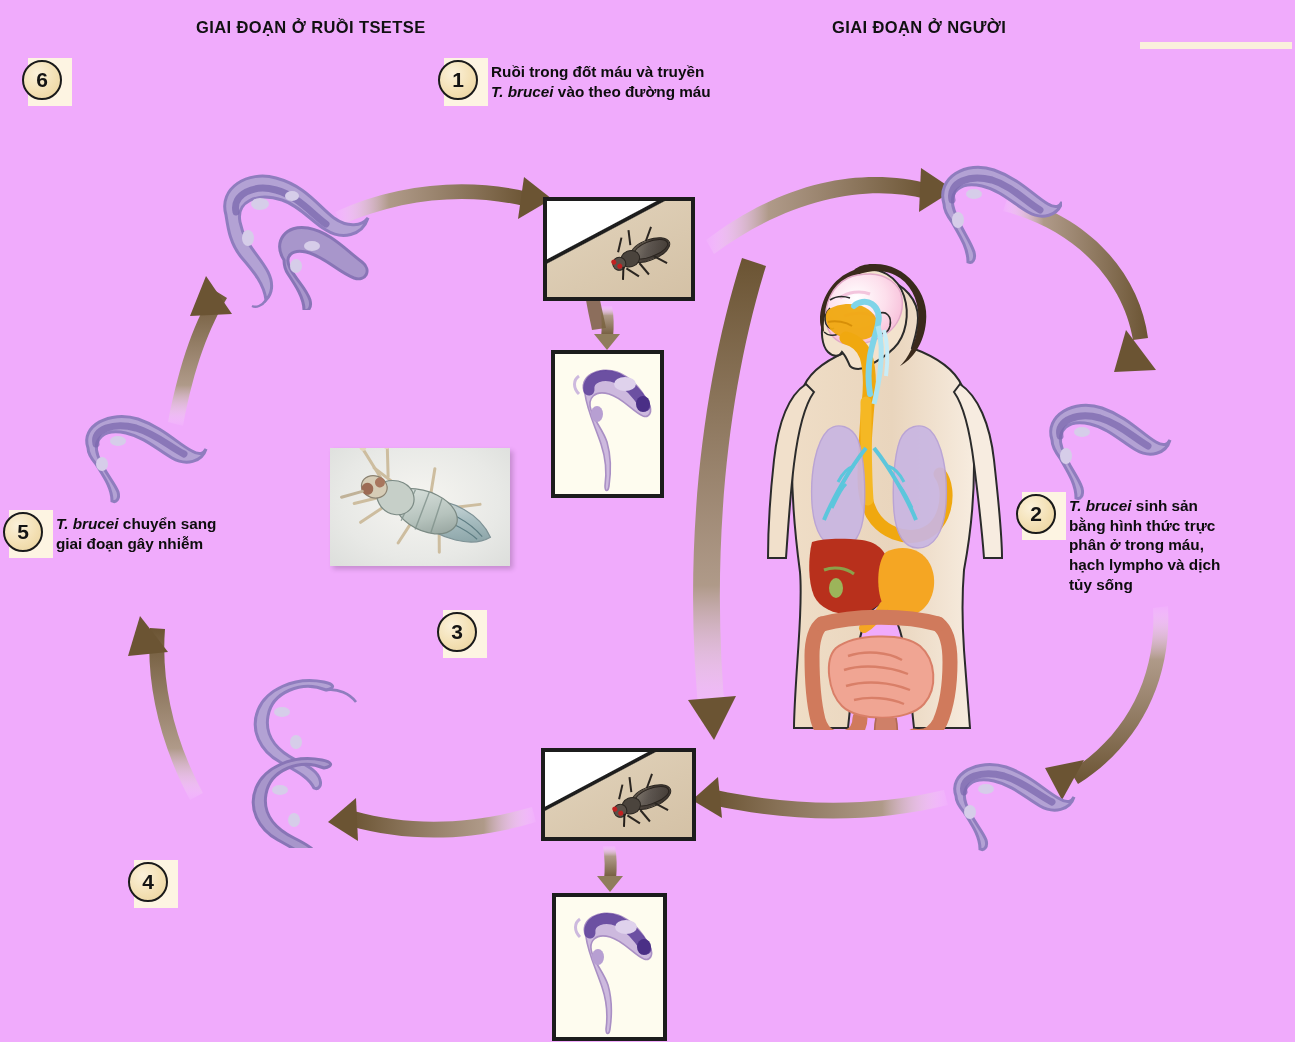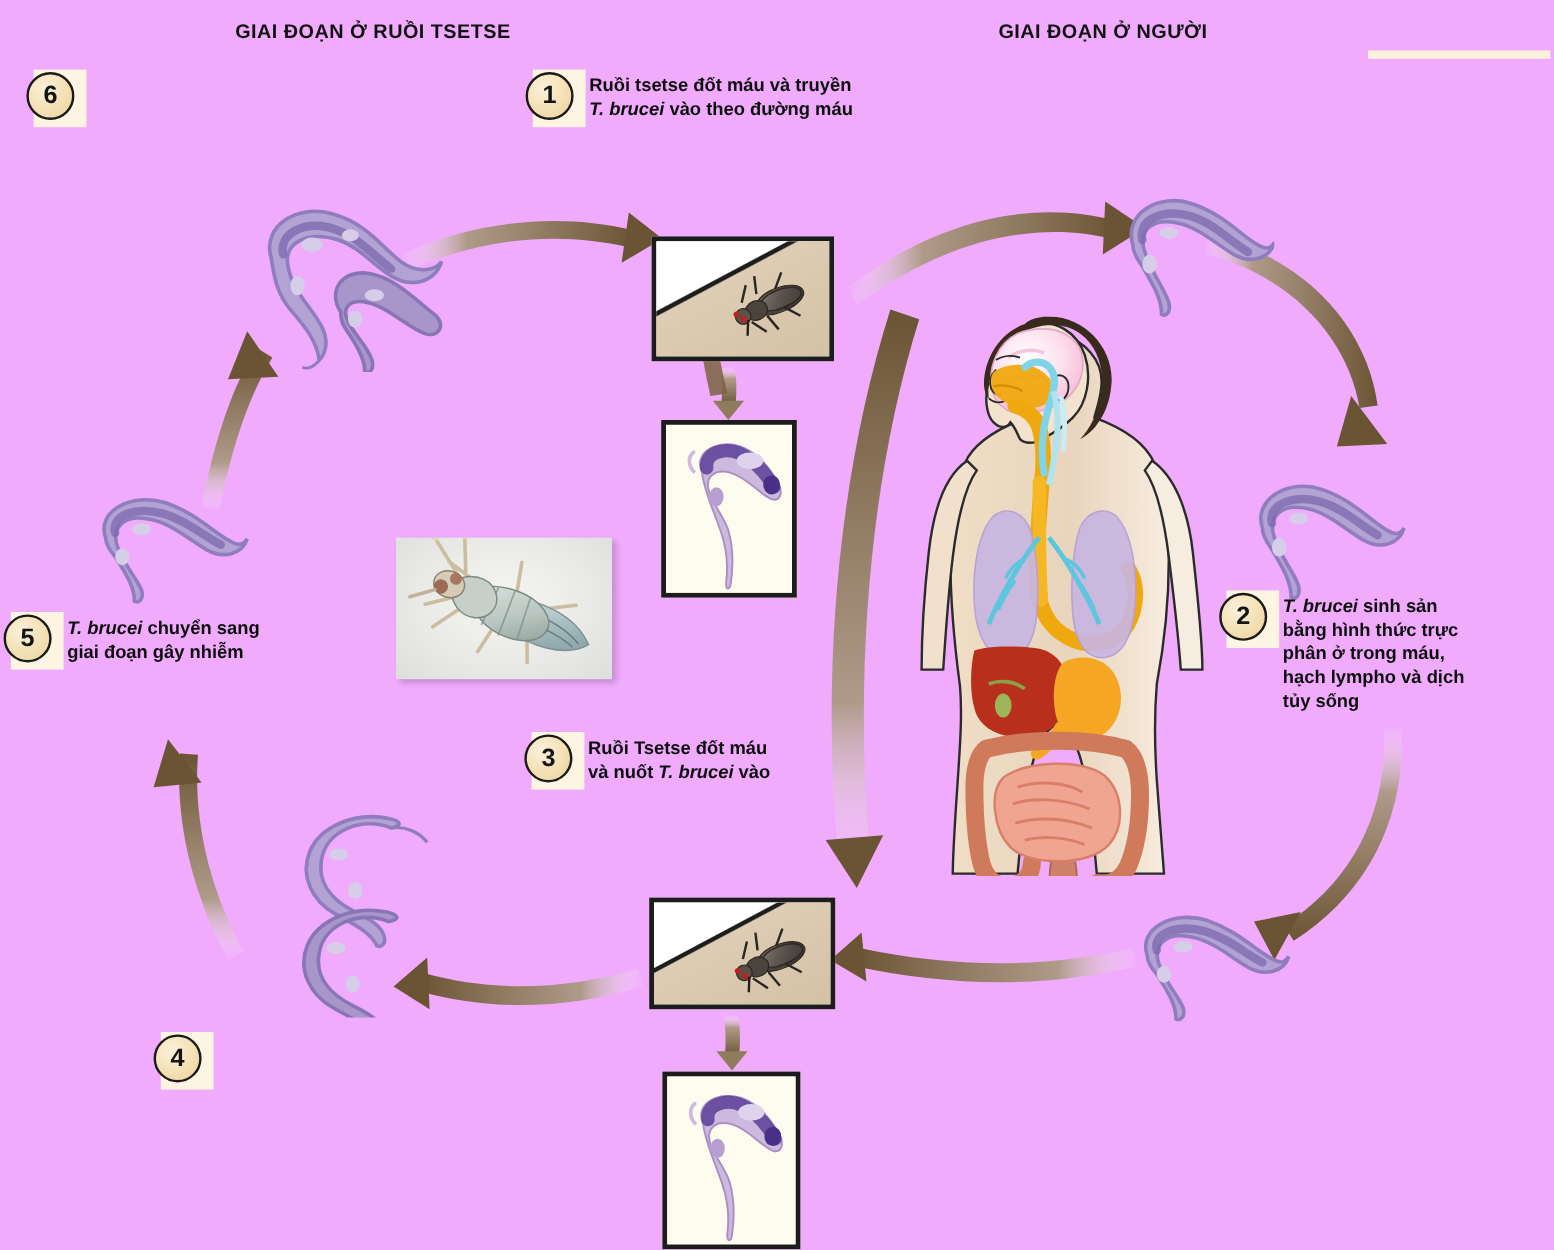--- a/index.html
+++ b/index.html
@@ -578,41 +578,40 @@
       <div class="step-badge-bg"></div>
       <div class="step-badge">6</div>
     </div>
   </div>
 
   <div class="step" id="step-1">
     <div class="step-badge-wrap">
       <div class="step-badge-bg"></div>
       <div class="step-badge">1</div>
     </div>
-    <div class="step-text"><span>Ruồi tsetse đốt máu và truyền</span><br><i>T. brucei</i><span>&nbsp;vào theo đường máu</span></div>
+    <div class="step-text"><span>Ruồi trong đốt máu và truyền</span><br><i>T. brucei</i><span>&nbsp;vào theo đường máu</span></div>
   </div>
 
   <div class="step" id="step-2">
     <div class="step-badge-wrap">
       <div class="step-badge-bg"></div>
       <div class="step-badge">2</div>
     </div>
     <div class="step-text"><i>T. brucei</i><span>&nbsp;sinh sản
 bằng hình thức trực
 phân ở trong máu,
 hạch lympho và dịch
 tủy sống</span></div>
   </div>
 
   <div class="step" id="step-3">
     <div class="step-badge-wrap">
       <div class="step-badge-bg"></div>
       <div class="step-badge">3</div>
     </div>
-    <div class="step-text"><span>Ruồi Tsetse đốt máu</span><br><span>và nuốt </span><i>T. brucei</i><span>&nbsp;vào</span></div>
   </div>
 
   <div class="step" id="step-4">
     <div class="step-badge-wrap">
       <div class="step-badge-bg"></div>
       <div class="step-badge">4</div>
     </div>
   </div>
 
   <div class="step" id="step-5">

